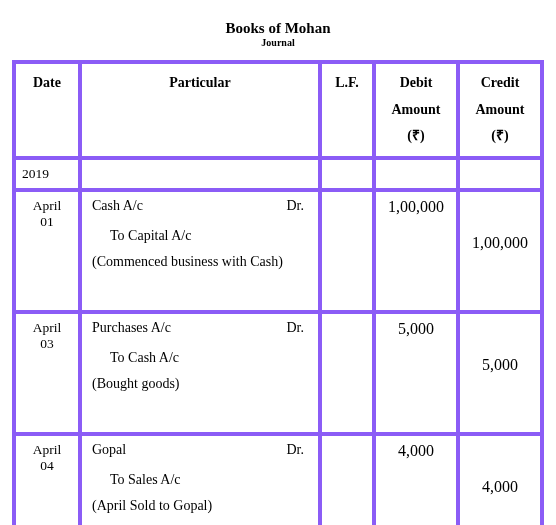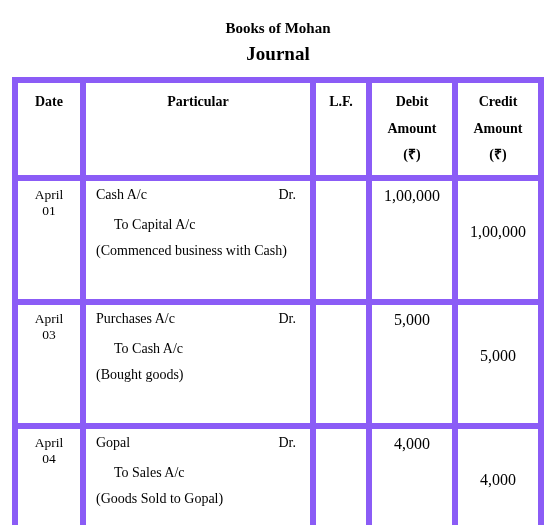--- a/index.html
+++ b/index.html
@@ -9,34 +9,33 @@
     background: #fff;
     margin: 0;
     padding: 20px 12px;
     width: 556px;
     box-sizing: border-box;
   }
   .title {
     text-align: center;
     font-weight: bold;
     font-size: 15px;
-    margin-bottom: 6px;
   }
   .subtitle {
     text-align: center;
     font-weight: bold;
-    font-size: 19px;
+    font-size: 10px;
     margin-bottom: 12px;
   }
   table {
     border-collapse: collapse;
     width: 100%;
   }
   th, td {
-    border: 6px solid #8b5cf6;
+    border: 4px solid #8b5cf6;
     vertical-align: top;
   }
   th {
     font-weight: bold;
     text-align: center;
     padding: 6px 4px;
     line-height: 1.9;
   }
   .col-date   { width: 54px; }
   .col-part   { width: auto; }
@@ -101,20 +100,27 @@
         <span>(₹)</span>
       </th>
       <th class="col-credit">
         <span>Credit</span><br>
         <span>Amount</span><br>
         <span>(₹)</span>
       </th>
     </tr>
   </thead>
   <tbody>
+    <tr>
+      <td class="year-cell">2019</td>
+      <td class="part"></td>
+      <td class="lf"></td>
+      <td class="amt"></td>
+      <td class="amt"></td>
+    </tr>
 
     <tr>
       <td class="date">
         <span>April</span><br>
         <span>01</span>
       </td>
       <td class="part">
         <div class="dr-line">
           <span>Cash A/c</span>
           <span class="dr-mark">Dr.</span>
@@ -161,21 +167,21 @@
       <td class="date">
         <span>April</span><br>
         <span>04</span>
       </td>
       <td class="part">
         <div class="dr-line">
           <span>Gopal</span>
           <span class="dr-mark">Dr.</span>
         </div>
         <div class="cr-line">To Sales A/c</div>
-        <div class="narration">(Goods Sold to Gopal)</div>
+        <div class="narration">(April Sold to Gopal)</div>
       </td>
       <td class="lf"></td>
       <td class="amt">
         <span>4,000</span>
       </td>
       <td class="amt">
         <br><br>
         <span>4,000</span>
       </td>
     </tr>

